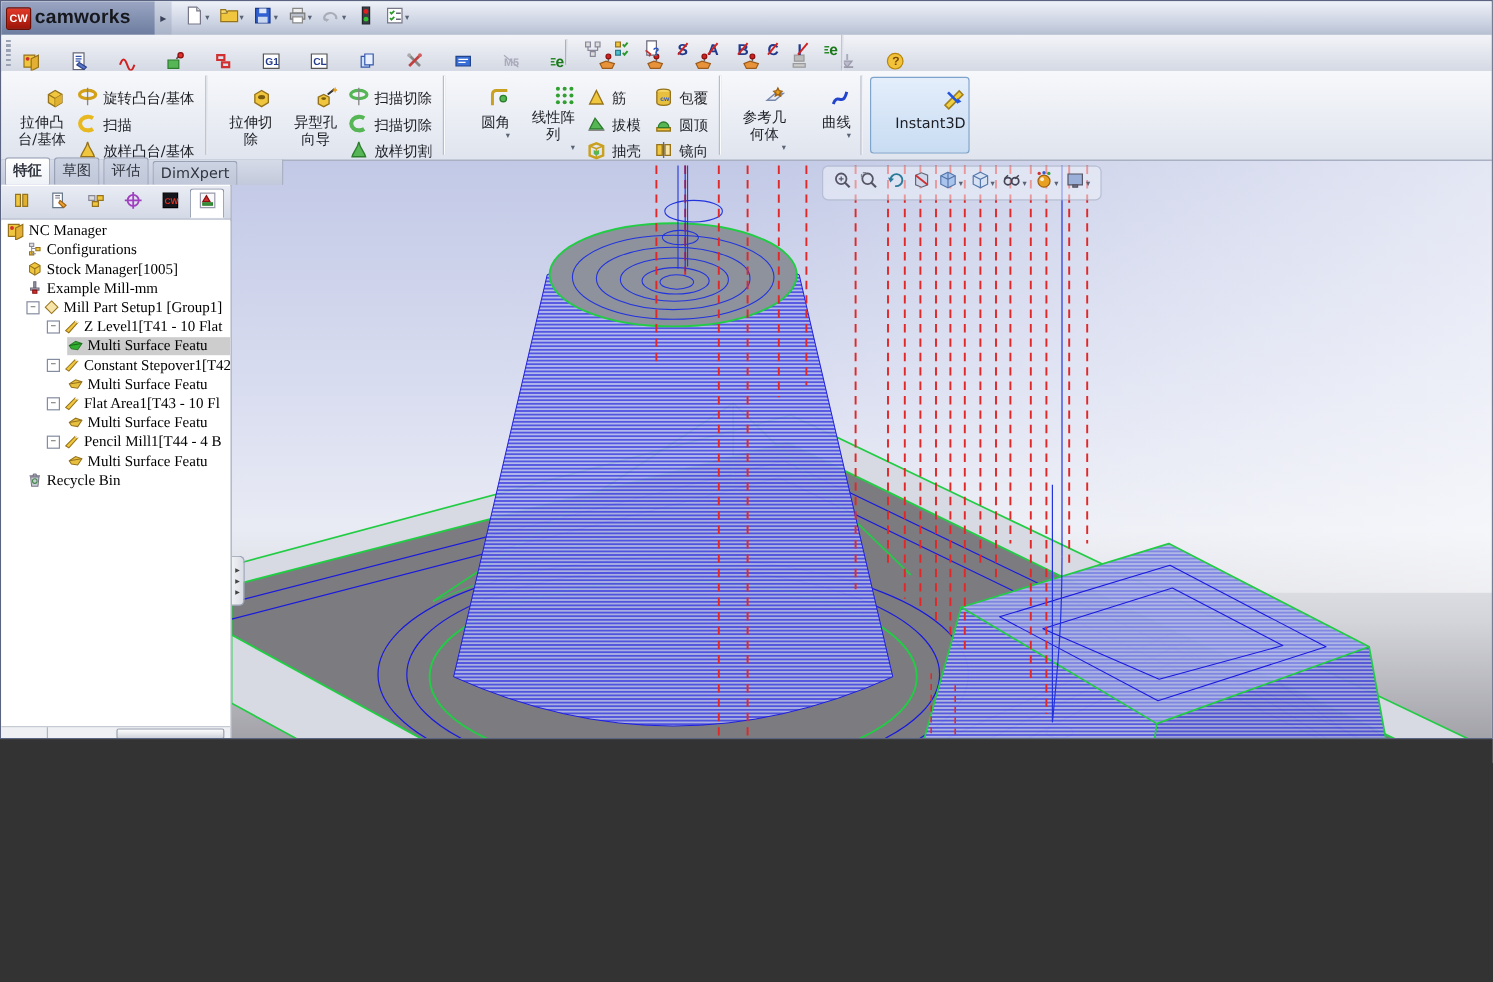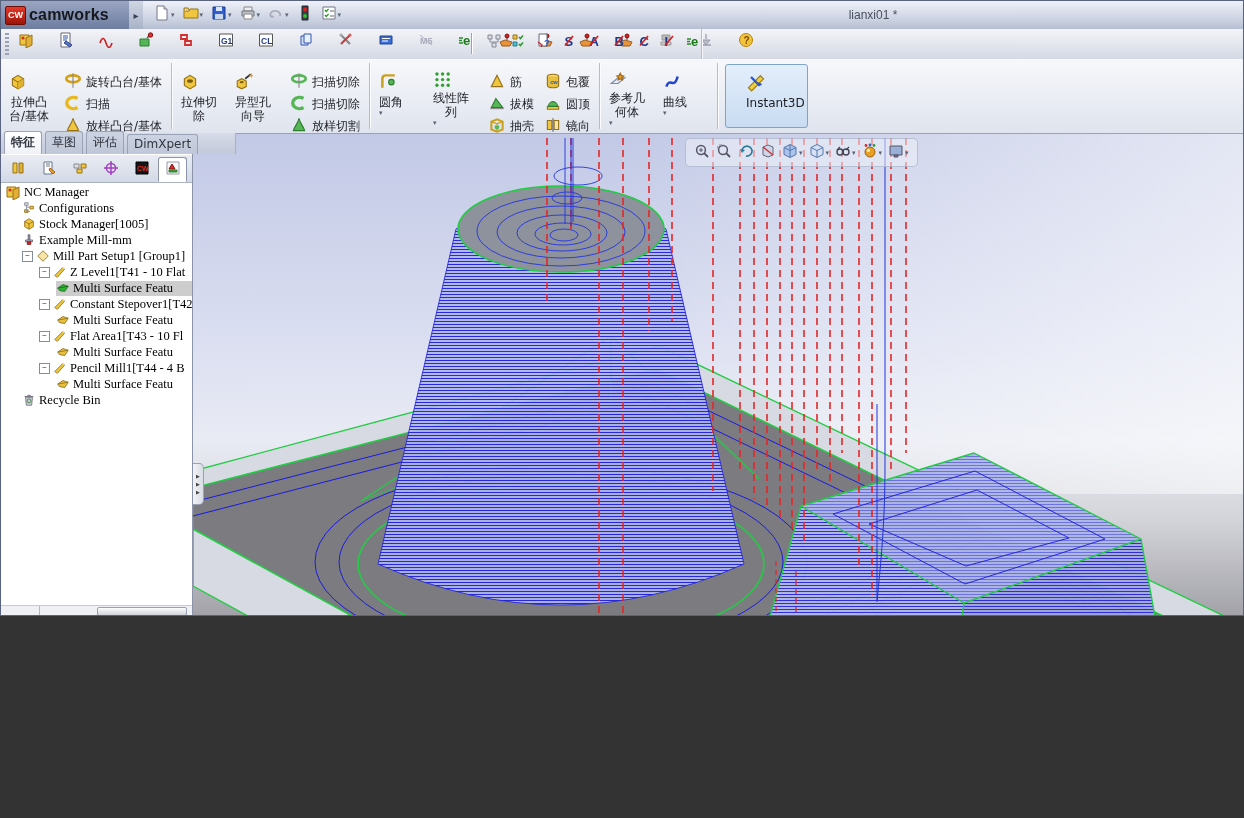--- a/index.html
+++ b/index.html
@@ -20,31 +20,31 @@
   #tb-icons{position:absolute;left:150px;top:2px;height:24px;display:flex;align-items:center;gap:2px;}
   .tbtn{display:flex;align-items:center;gap:1px;padding:2px 3px;border-radius:2px;}
   .dd{font-size:7px;color:#5a6375;}
   #win-title{position:absolute;left:792px;top:0;width:160px;height:28px;line-height:28px;
     text-align:center;font-size:12px;color:#4a4f5c;}
   
   #cambar{position:absolute;left:0;top:28px;width:1244px;height:30px;
     background:linear-gradient(#f3f4f8,#d4d9e4);border-bottom:1px solid #aab1c2;}
   .grip{position:absolute;left:4px;top:4px;width:4px;height:22px;
     background:repeating-linear-gradient(#9aa2b4 0 2px,transparent 2px 4px);}
-  #cam-left{position:absolute;left:14px;top:2px;display:flex;gap:18px;}
+  #cam-left{position:absolute;left:14px;top:13px;display:flex;gap:18px;}
   #cam-right{position:absolute;left:482px;top:3px;display:flex;gap:3px;}
   .cbtn{width:22px;height:22px;display:flex;align-items:center;justify-content:center;border-radius:2px;}
   #cam-sep{position:absolute;left:470px;top:4px;width:1px;height:21px;background:#9aa2b4;border-right:1px solid #fff;}
   #cam-end{position:absolute;left:700px;top:0;width:1px;height:30px;background:#b6bccb;border-right:1px solid #f6f7fa;}
   
   #ribbon{position:absolute;left:0;top:58px;width:1244px;height:74px;
     background:linear-gradient(#f7f8fb,#dfe4ee);border-bottom:1px solid #9aa2b6;display:flex;align-items:stretch;}
   .rgroup{display:flex;align-items:center;padding:2px 6px;gap:4px;}
   .rsep{width:1px;background:#b6bccb;border-right:1px solid #fbfcfe;margin:4px 0;}
-  .rlarge{display:flex;flex-direction:column;align-items:flex-start;justify-content:flex-start;
+  .rlarge{display:flex;flex-direction:column;align-items:flex-end;justify-content:flex-start;
     min-width:50px;padding:3px 2px 1px;border-radius:3px;height:64px;box-sizing:border-box;}
   .rlarge .ric{height:28px;display:flex;align-items:center;}
   .rlarge .rtx{font-size:12px;line-height:14px;text-align:center;color:#1c1e24;white-space:pre-line;
     font-family:"DejaVu Sans",sans-serif;}
   .rlarge.active{background:linear-gradient(#e4eefb,#c8dcf2);border:1px solid #7fa4cc;padding-left:20px;}
   .rstack{display:flex;flex-direction:column;justify-content:center;gap:1px;margin-top:16px;}
   .rsmall{display:flex;align-items:center;gap:4px;padding:1px 3px;border-radius:2px;height:19px;}
   .rsmall span{font-size:12px;color:#1c1e24;white-space:nowrap;font-family:"DejaVu Sans",sans-serif;}
   
   #tabstrip{position:absolute;left:0;top:132px;width:234px;height:21px;
@@ -141,21 +141,20 @@
         <div class="tbtn">
           <span><svg width="16" height="16" viewBox="0 0 16 16">
               <path d="M2 2h12v12H2z" fill="#fff" stroke="#778" stroke-width="1"></path>
               <path d="M4 5l1.2 1.4L7.6 4" fill="none" stroke="#2a9a2a" stroke-width="1.4"></path>
               <path d="M4 10l1.2 1.4L7.6 9" fill="none" stroke="#2a9a2a" stroke-width="1.4"></path>
               <path d="M9 6h4M9 11h4" fill="none" stroke="#667" stroke-width="1.2"></path>
             </svg></span>
           <span class="dd">▾</span>
         </div>
       </div>
-    <div id="win-title">lianxi01 *</div>
   </div>
 
   <div id="cambar">
     <div class="grip"></div>
     <div id="cam-left">
         <div class="cbtn">
           <span><svg width="16" height="16" viewBox="0 0 16 16">
               <path d="M2 3h9v10H2z" fill="#f0c63e" stroke="#96731a" stroke-width="1"></path>
               <path d="M8 6l6-3v10l-6 3z" fill="#e3af34" stroke="#96731a" stroke-width="1"></path>
               <circle cx="5" cy="6" r="1.6" fill="#d03030"></circle>

